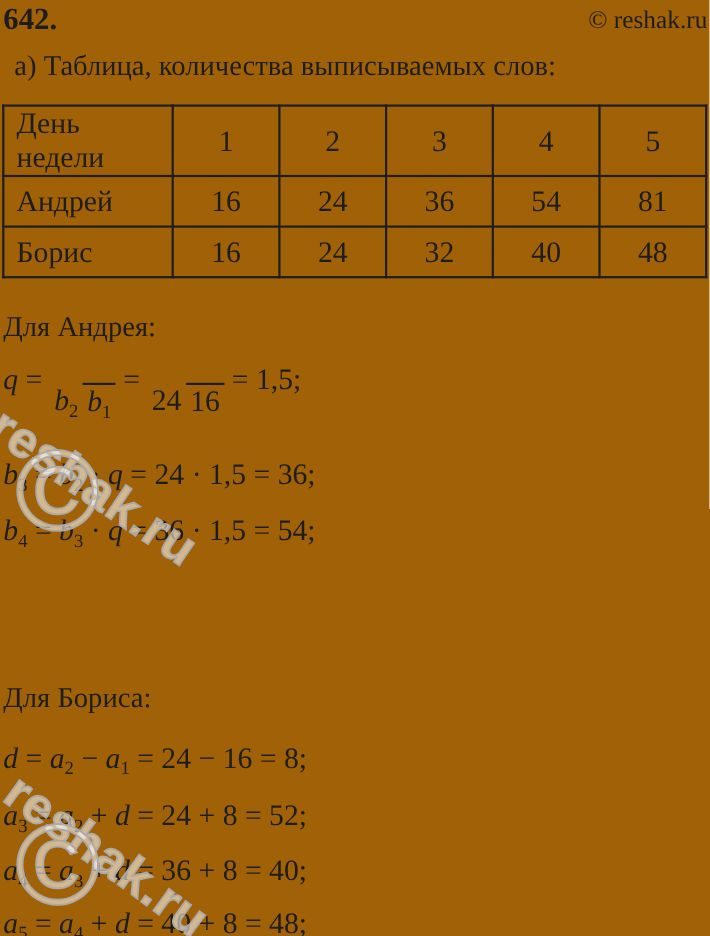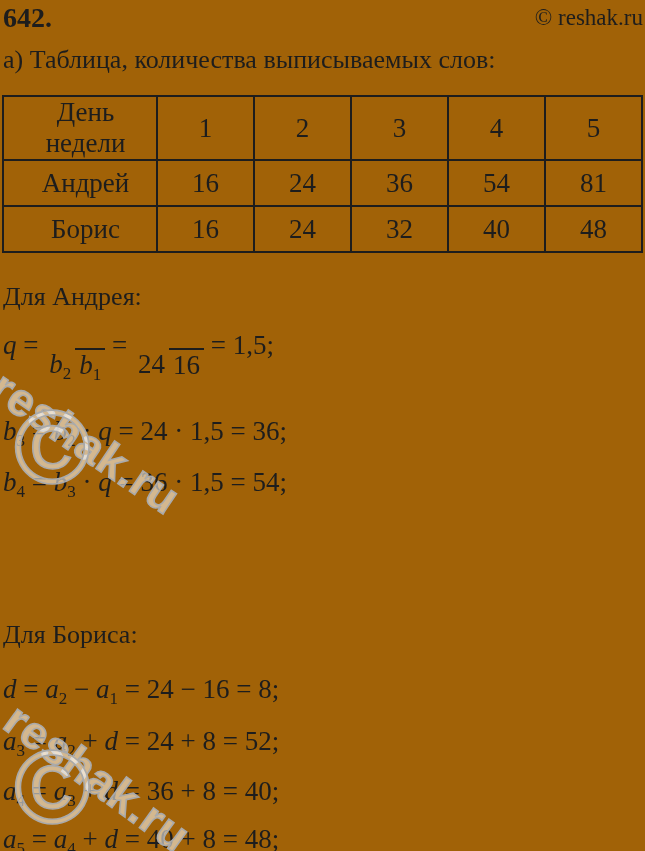--- a/index.html
+++ b/index.html
@@ -3,31 +3,31 @@
 <meta charset="utf-8">
 <style>
   html,body{margin:0;padding:0;background:#fff;}
   .page{
     position:relative;width:645px;height:851px;background:#a16207;
     font-family:"Liberation Serif","DejaVu Serif",serif;color:#1d1d1d;
     overflow:hidden;
   }
   .problem-number{position:absolute;left:3px;top:1px;font-size:28px;font-weight:bold;line-height:1.2;}
   .copyright{position:absolute;right:2px;top:4px;font-size:23px;line-height:1.2;}
-  .part-title{position:absolute;left:3px;top:44px;font-size:26px;line-height:1.2;}
+  .part-title{position:absolute;left:13px;top:44px;font-size:26px;line-height:1.2;}
 
   table.words-table{
     position:absolute;left:2px;top:95px;width:641px;
     border-collapse:collapse;table-layout:fixed;
   }
   table.words-table td{
     border:2px solid #1d1d1d;height:44px;font-size:27px;
     text-align:center;padding:0;vertical-align:middle;
   }
-  table.words-table td.name-col{width:141px;text-align:center;padding-left:11px;}
+  table.words-table td.name-col{width:141px;text-align:left;padding-left:11px;}
 
   .sect-heading{position:absolute;left:3px;font-size:26px;line-height:1.2;z-index:1;}
   .math{position:absolute;left:3px;font-size:27px;line-height:normal;white-space:pre;z-index:1;}
   .math .var{font-style:italic;}
   .math .sub{font-size:17px;vertical-align:-6px;}
   .frac{display:inline-flex;flex-direction:row;align-items:center;vertical-align:-0.72em;text-align:center;}
   .frac .num,.frac .den{padding:0 4px;line-height:1.15;display:inline-block;}
   .frac .den{border-top:2px solid #1d1d1d;text-align:right;}
 
   .wm{

